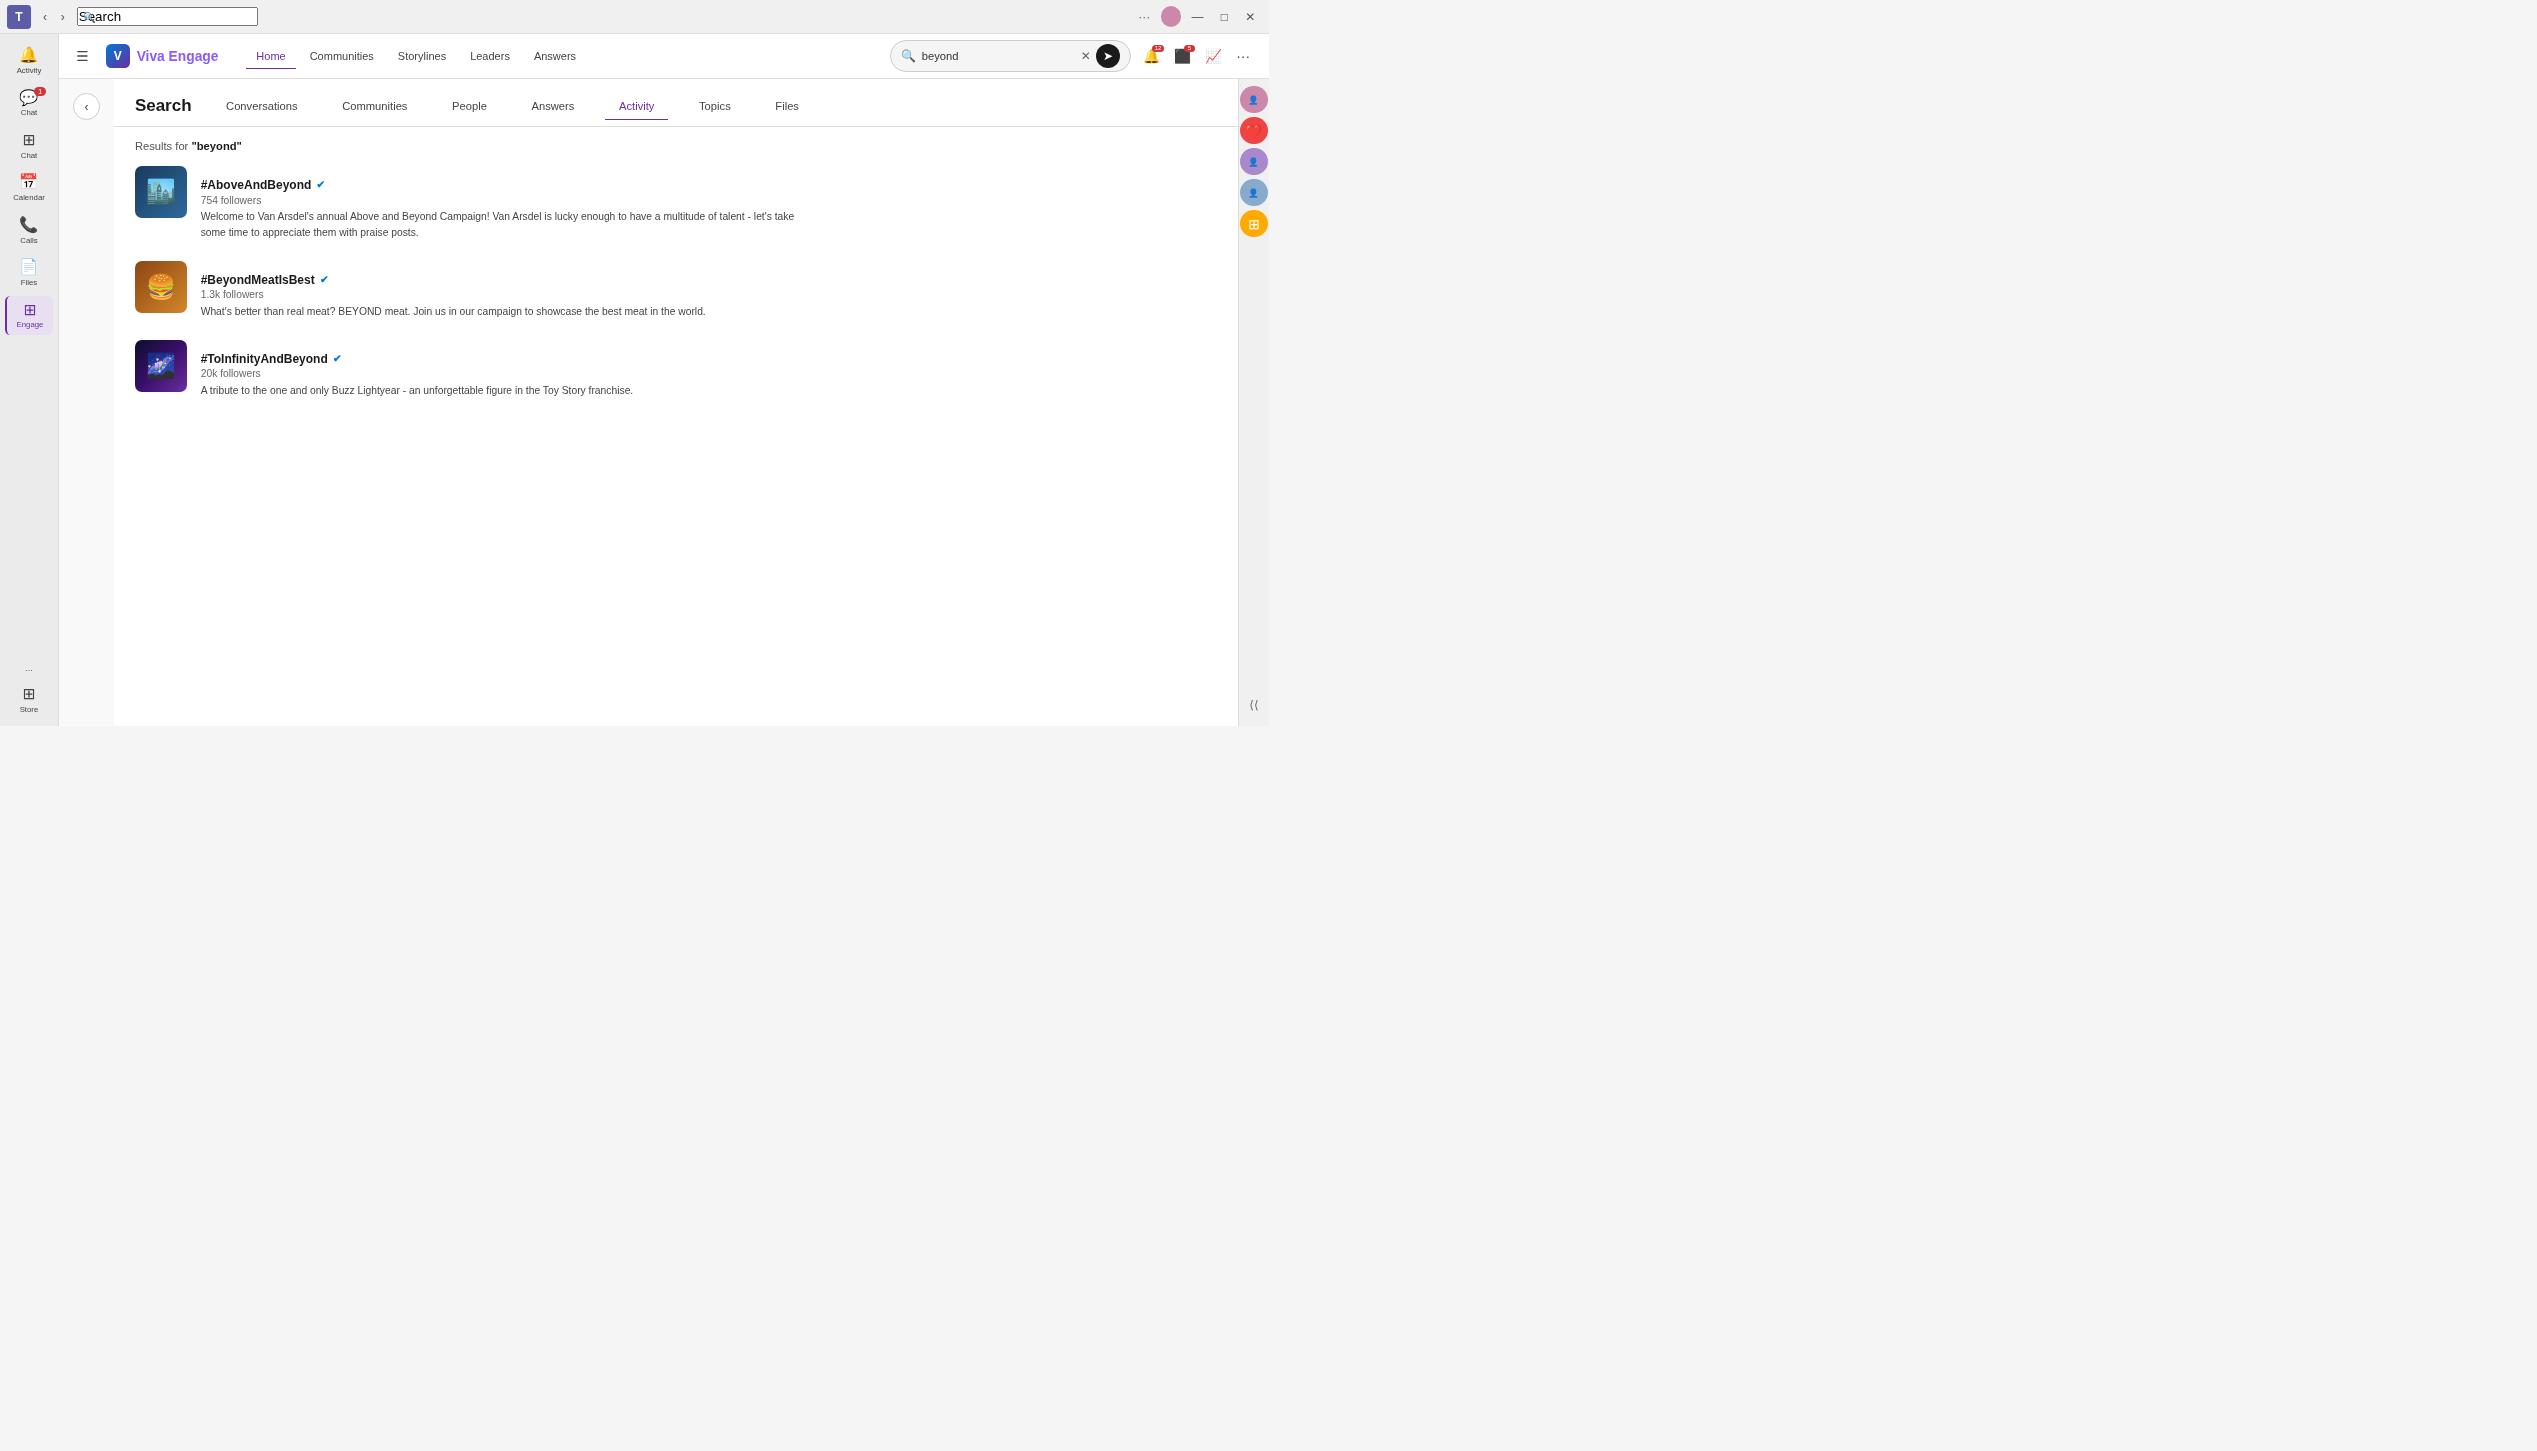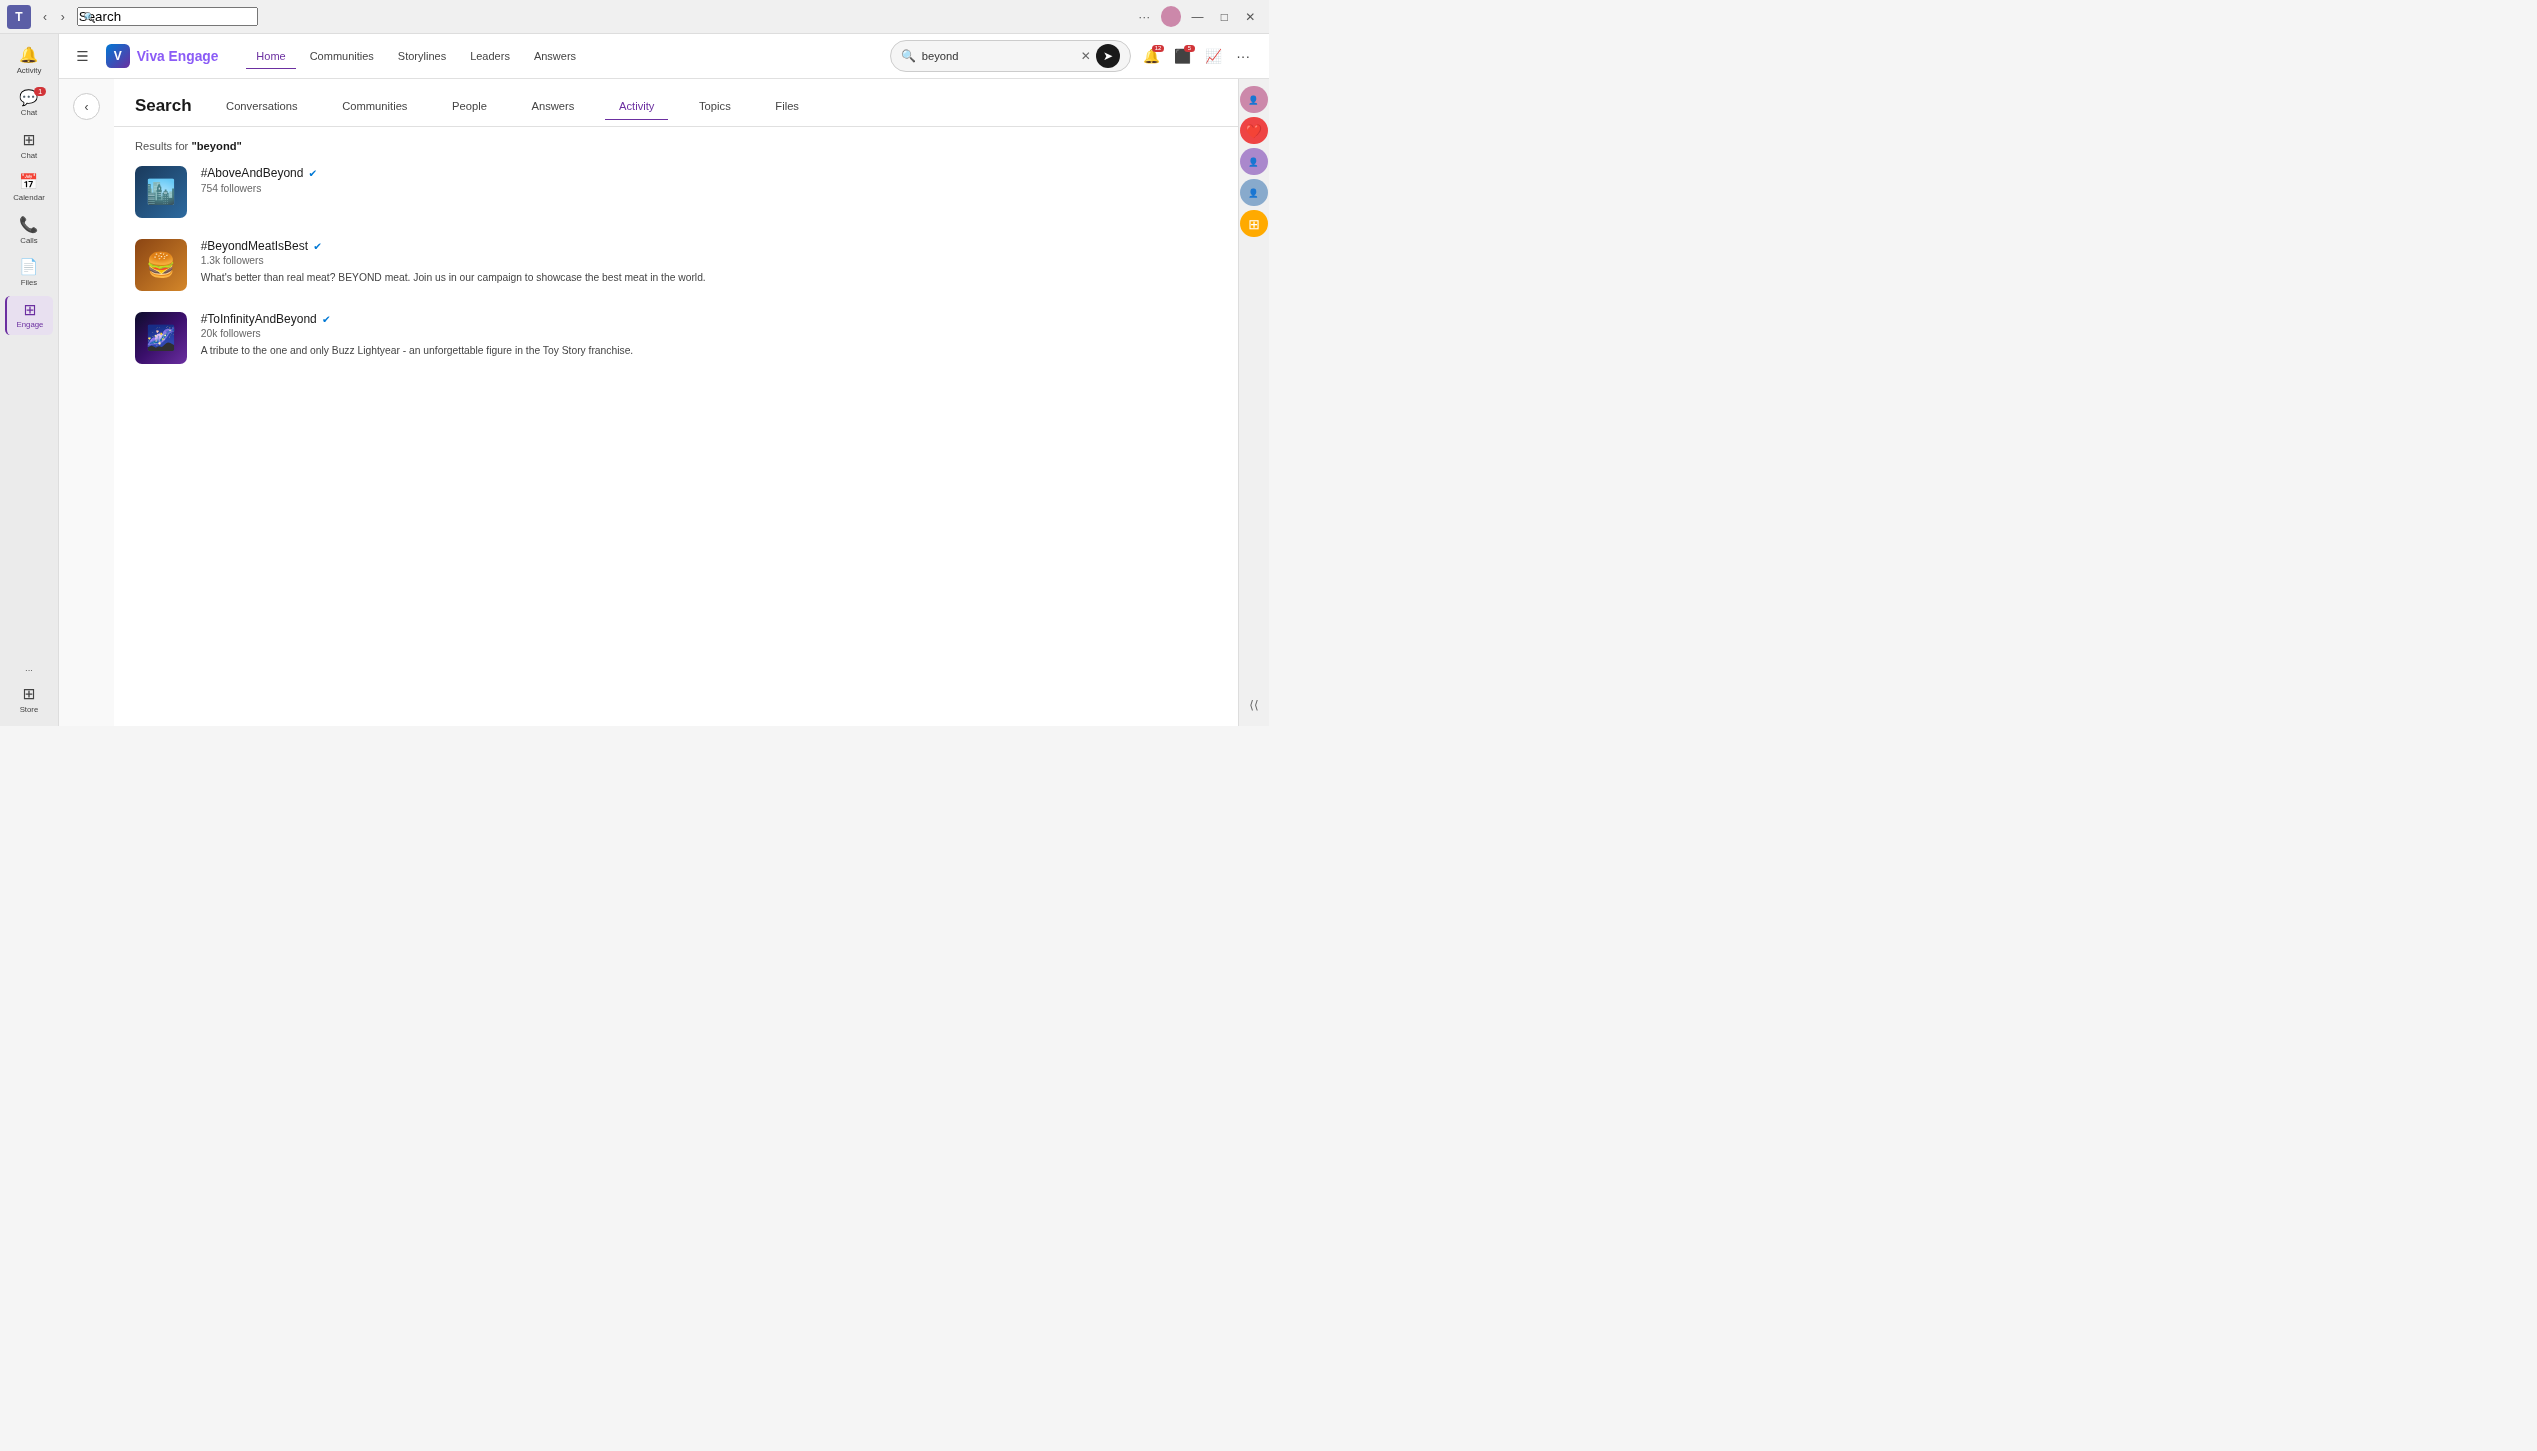--- a/index.html
+++ b/index.html
@@ -218,22 +218,22 @@
       background: linear-gradient(135deg, #1a3a5c, #2d6a9f);
     }
     .campaign-thumb-burger {
       background: linear-gradient(135deg, #8b4513, #d4872a);
     }
     .campaign-thumb-galaxy {
       background: linear-gradient(135deg, #0d0d2b, #3a0f6b, #6b2fa0);
     }
     .campaign-info { flex: 1; }
     .campaign-name {
-      font-size: 12px; font-weight: 400; color: #1a1a1a;
-      display: flex; align-items: center; gap: 5.2px; margin-bottom: 2.6px;
+      font-size: 12px; font-weight: 700; color: #1a1a1a;
+      display: flex; gap: 5.2px; margin-bottom: 2.6px; margin-top: 12px;
     }
     .verified-badge {
       color: #0078d4; font-size: 10.3px;
     }
     .campaign-followers {
       font-size: 10.3px; color: #666; margin-bottom: 3.4px;
     }
     .campaign-desc {
       font-size: 10.3px; color: #444; line-height: 1.5; max-width: 603px;
     }
@@ -403,20 +403,21 @@
           <div class="campaign-item">
             <div class="campaign-thumb campaign-thumb-city">
               <span style="font-size:24px;">🏙️</span>
             </div>
             <div class="campaign-info">
               <div class="campaign-name">
                 <span>#AboveAndBeyond</span>
                 <span class="verified-badge">✔</span>
               </div>
               <div class="campaign-followers">754 followers</div>
+              <div class="campaign-desc">Welcome to Van Arsdel's annual Above and Beyond Campaign! Van Arsdel is lucky enough to have a multitude of talent - let's take some time to appreciate them with praise posts.</div>
             </div>
           </div>
 
           <div class="campaign-item">
             <div class="campaign-thumb campaign-thumb-burger">
               <span style="font-size:24px;">🍔</span>
             </div>
             <div class="campaign-info">
               <div class="campaign-name">
                 <span>#BeyondMeatIsBest</span>

